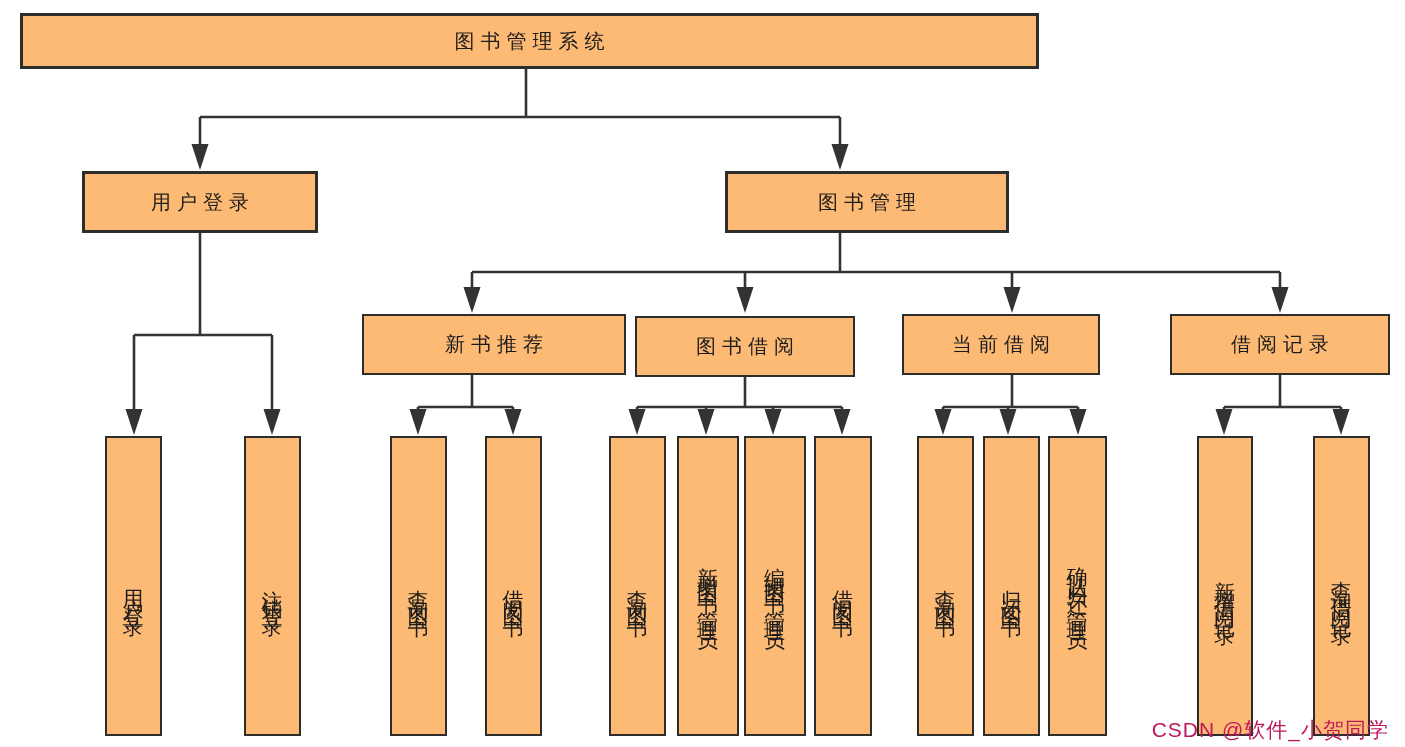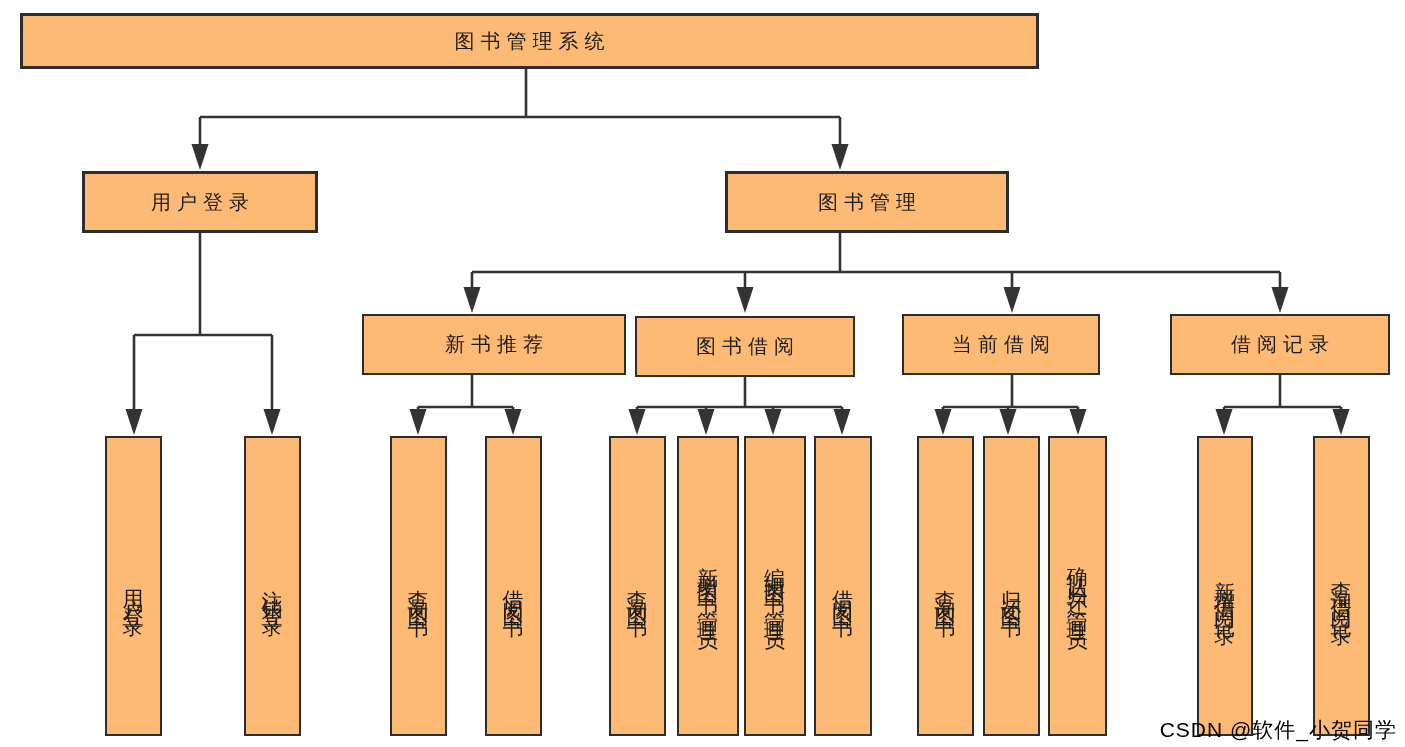--- a/index.html
+++ b/index.html
@@ -70,25 +70,25 @@
   .lf-7  { left: 744px;  width: 62px; }
   .lf-8  { left: 814px;  width: 58px; }
   .lf-9  { left: 917px;  width: 57px; }
   .lf-10 { left: 983px;  width: 57px; }
   .lf-11 { left: 1048px; width: 59px; }
   .lf-12 { left: 1197px; width: 56px; }
   .lf-13 { left: 1313px; width: 57px; }
 
   .watermark {
     position: absolute;
-    right: 8px;
+    right: 16px;
     bottom: 3px;
     font-size: 21px;
     letter-spacing: 1px;
-    color: #000000;
+    color: #be185d;
     z-index: 10;
     white-space: nowrap;
   }
 </style>
 </head>
 <body>
 
 <div class="canvas">
 
   <svg class="connectors" viewBox="0 0 1405 747" xmlns="http://www.w3.org/2000/svg">

